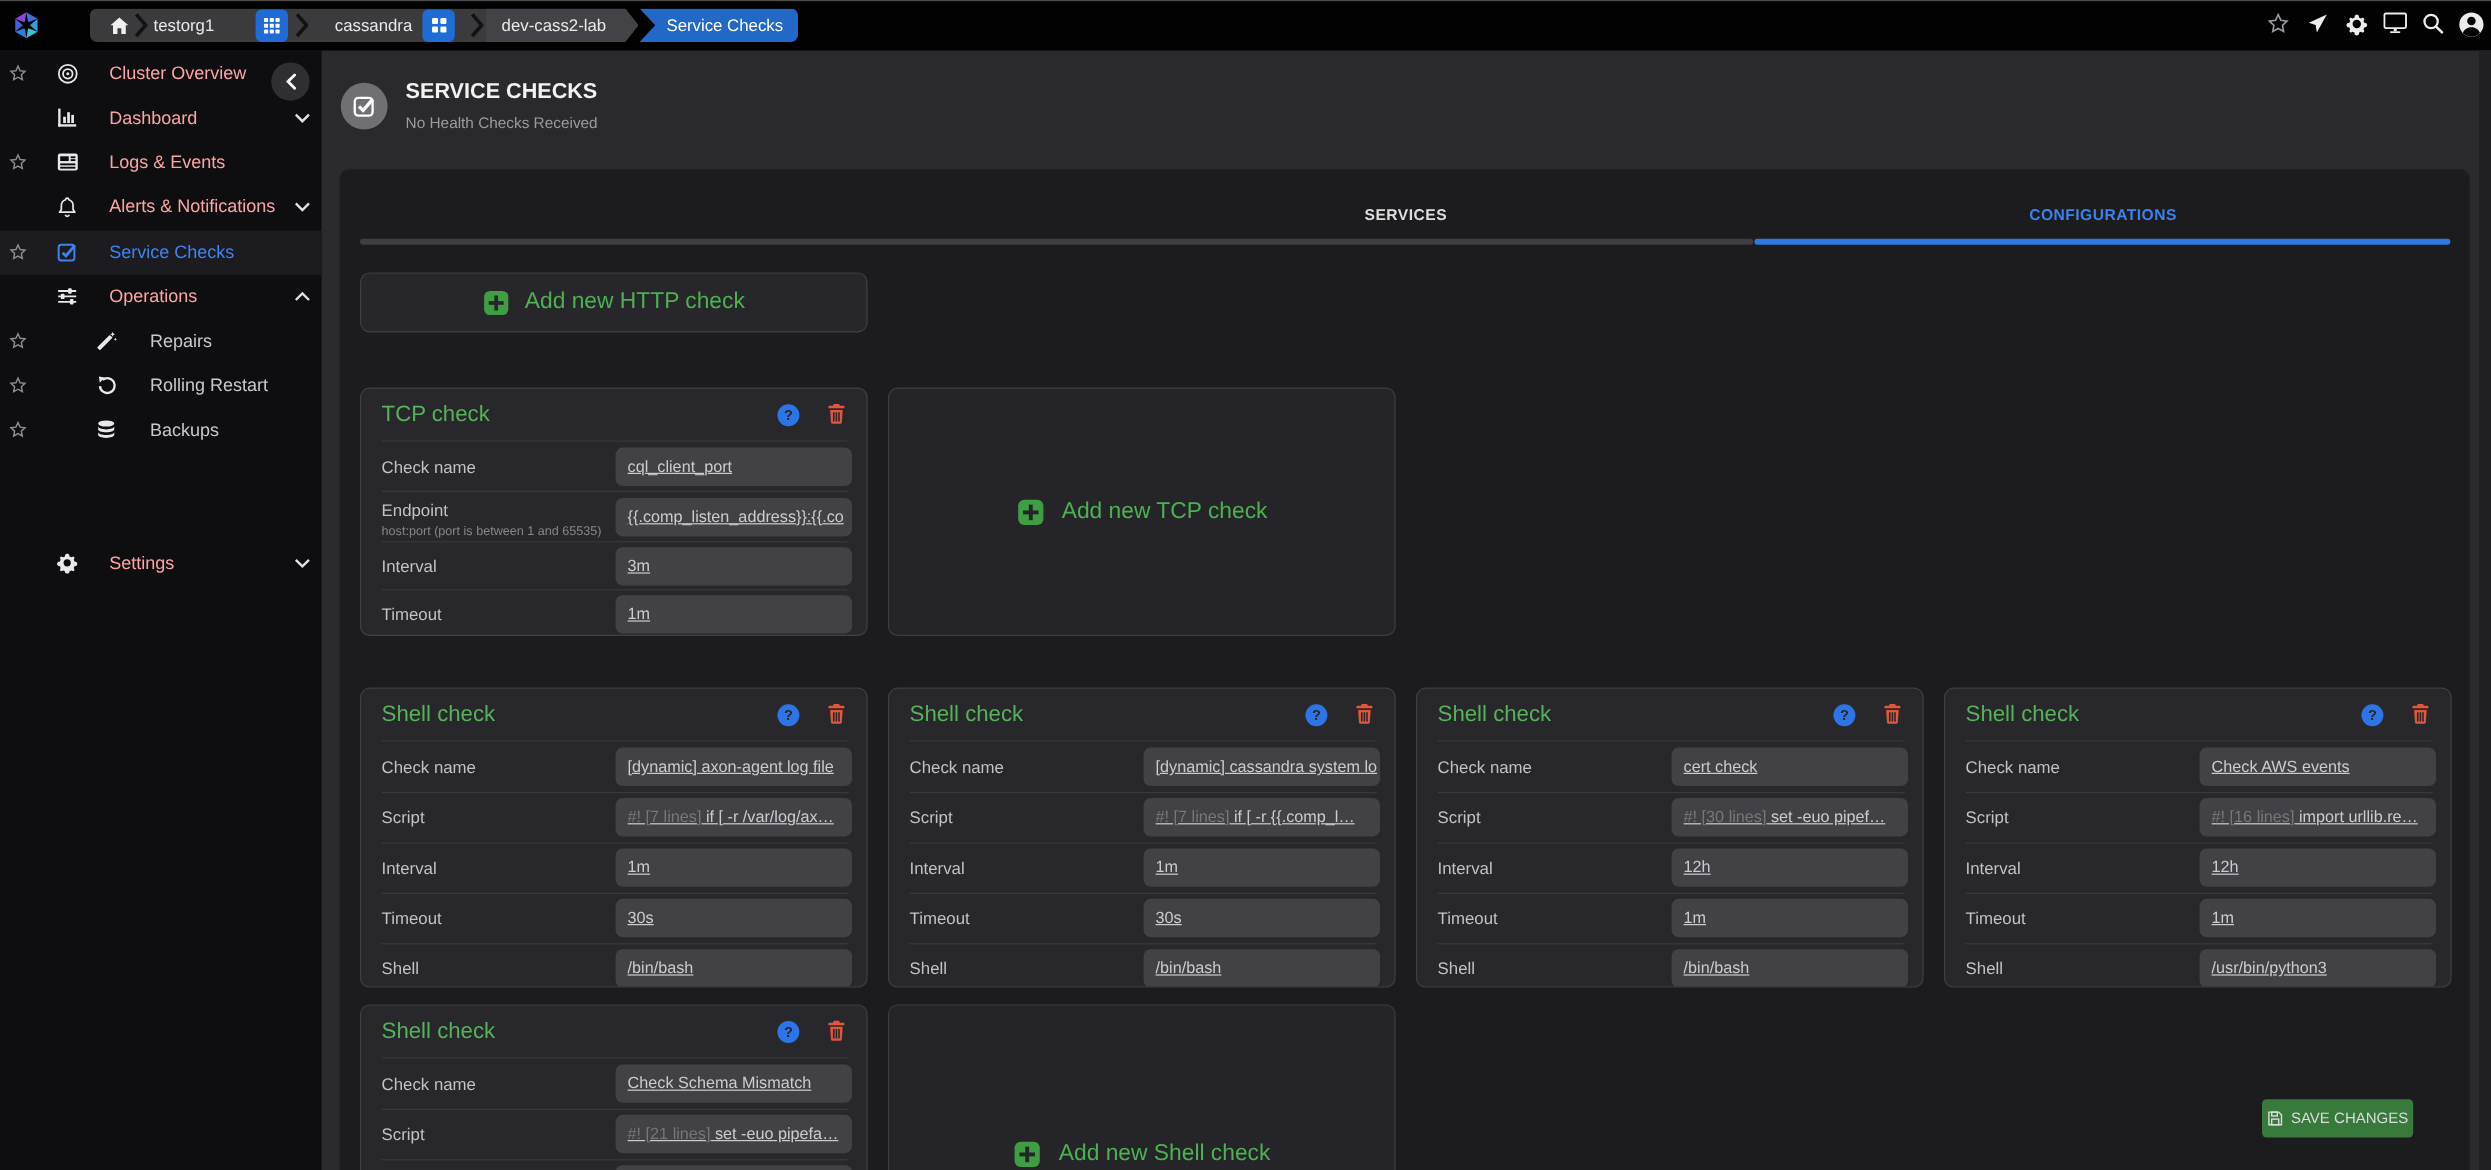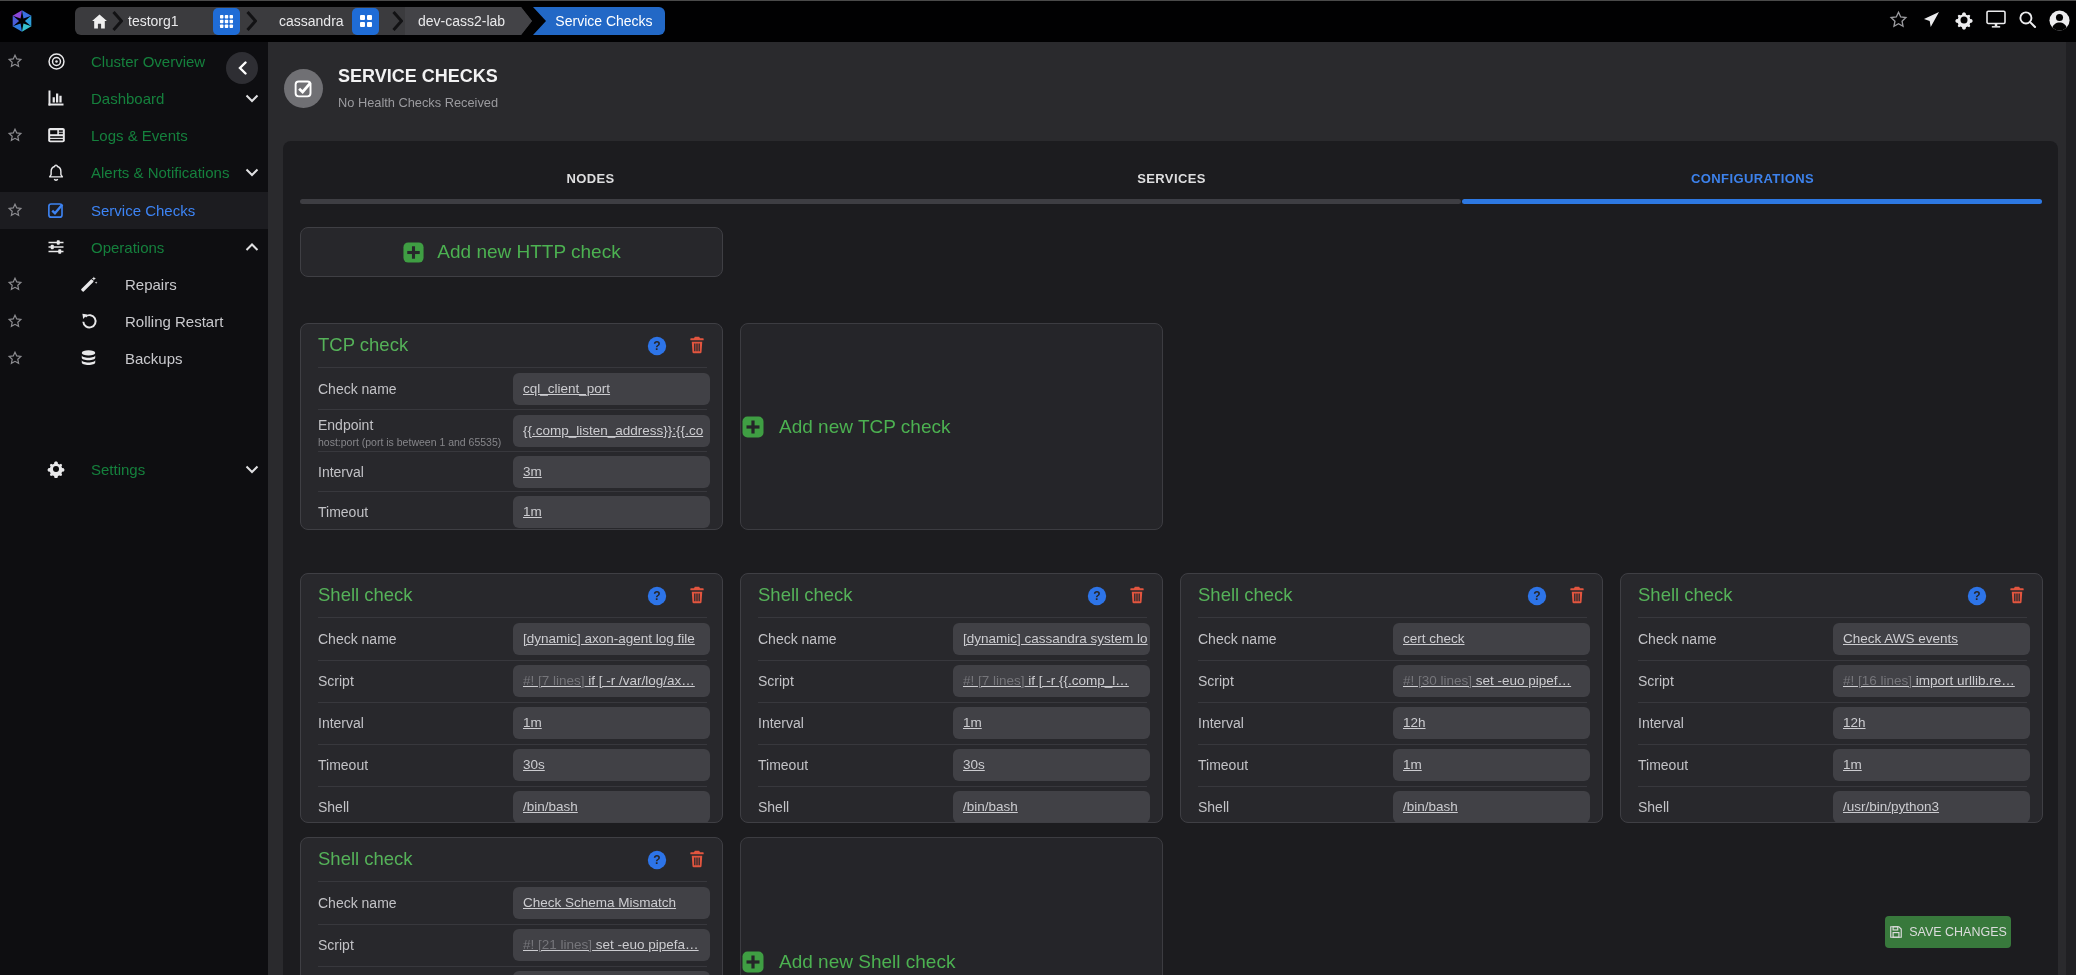--- a/index.html
+++ b/index.html
@@ -25,21 +25,21 @@
   clip-path:polygon(0 0, 100% 0, 100% 100%, 0 100%, 13px 50%); padding-left:10px; }
 
 
 .tico { position:absolute; top:10px; }
 
 
 .srow { position:absolute; left:0; width:268px; height:37px; }
 .srow .star { position:absolute; left:7px; top:10px; }
 .srow .ric { position:absolute; left:47px; top:9px; }
 .srow .ric2 { position:absolute; left:80px; top:9px; }
-.srow .lbl { position:absolute; left:91px; top:0; line-height:37px; font-size:15px; color:#15803d; }
+.srow .lbl { position:absolute; left:91px; top:0; line-height:37px; font-size:15px; color:#fca5a5; }
 .srow .lbl2 { position:absolute; left:125px; top:0; line-height:37px; font-size:15px; color:#c9c9cd; }
 .srow .chev { position:absolute; left:245px; top:14px; }
 #sbhl { position:absolute; left:0; top:150px; width:268px; height:37px; background:#1c1c20; }
 #collapse { position:absolute; left:226px; top:10px; width:32px; height:32px; border-radius:16px; background:#2e2e33;
   display:flex; align-items:center; justify-content:center; }
 
 
 #hcirc { position:absolute; left:284px; top:69px; width:39px; height:39px; border-radius:50%; background:#707074;
   display:flex; align-items:center; justify-content:center; }
 #htitle { position:absolute; left:338px; top:66px; font-size:18px; font-weight:bold; color:#f2f2f3; letter-spacing:0px; }
@@ -55,41 +55,40 @@
 .card { position:absolute; width:423px; background:#28282c; border:1px solid #3f3f44; border-radius:8px; overflow:hidden; }
 .card h3 { position:absolute; left:17px; top:10px; font-size:18.5px; font-weight:500; color:#55b259; }
 .divid { position:absolute; left:17px; width:389px; height:1px; background:#38383d; }
 .flabel { position:absolute; left:17px; font-size:14px; color:#c2c2c6; }
 .finput { position:absolute; left:212px; width:197px; height:32px; background:#414146; border-radius:6px;
   font-size:13.5px; color:#ccccd0; line-height:32px; padding:0 10px; white-space:nowrap; overflow:hidden;text-decoration:underline; }
 .dim { color:#76767b; }
 .qicon { position:absolute; left:346px; top:12px; }
 .ticon { position:absolute; left:388px; top:12px; }
 .addcard { position:absolute; width:423px; background:#252529; border:1px solid #3c3c41; border-radius:8px;
-  display:flex; align-items:center; justify-content:flex-start; gap:14px; color:#4cb151; font-size:19px; font-weight:500; }
+  display:flex; align-items:center; justify-content:center; gap:14px; color:#4cb151; font-size:19px; font-weight:500; }
 #addhttp { position:absolute; left:17px; top:86px; width:423px; height:50px; background:#27272b;
   border:1px solid #3f3f44; border-radius:8px; display:flex; align-items:center; justify-content:center; gap:12px;
   color:#4cb151; font-size:19px; font-weight:500; }
 
 #save { position:absolute; left:1885px; top:916px; width:126px; height:32px; background:#38793c; border-radius:4px;
   color:#dcdcdd; font-size:12.5px; display:flex; align-items:center; justify-content:center; gap:6px; z-index:10; }
 </style>
 </head>
 <body>
 <div id="main"></div>
 <div id="hcirc">
     <svg width="21" height="21" viewBox="0 0 24 24">
       <rect x="3" y="4" width="17" height="17" rx="3.5" fill="none" stroke="#fff" stroke-width="2.2"></rect>
       <path d="M7 12.2 L11 16 L20 5.5" fill="none" stroke="#fff" stroke-width="3.2"></path>
     </svg>
   </div>
 <div id="htitle">SERVICE CHECKS</div>
 <div id="hsub">No Health Checks Received</div>
 <div id="panel">
-  <div class="tab" style="left:17px">NODES</div>
   <div class="tab" style="left:598px">SERVICES</div>
   <div class="tab" style="left:1179px; color:#3d82ec">CONFIGURATIONS</div>
   <div id="ind-grey"></div>
   <div id="ind-blue"></div>
   <div id="addhttp">
     <svg width="23" height="23" viewBox="0 0 24 24">
         <rect x="1.5" y="1.5" width="21" height="21" rx="5" fill="#3f9e43"></rect>
         <rect x="10.4" y="5.5" width="3.2" height="13" fill="#27272b"></rect>
         <rect x="5.5" y="10.4" width="13" height="3.2" fill="#27272b"></rect>
       </svg>

